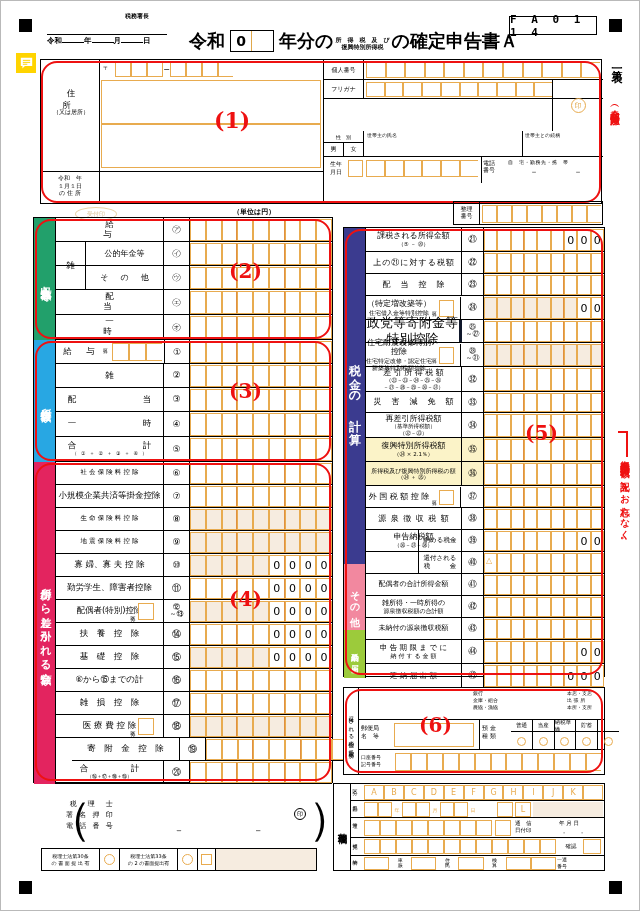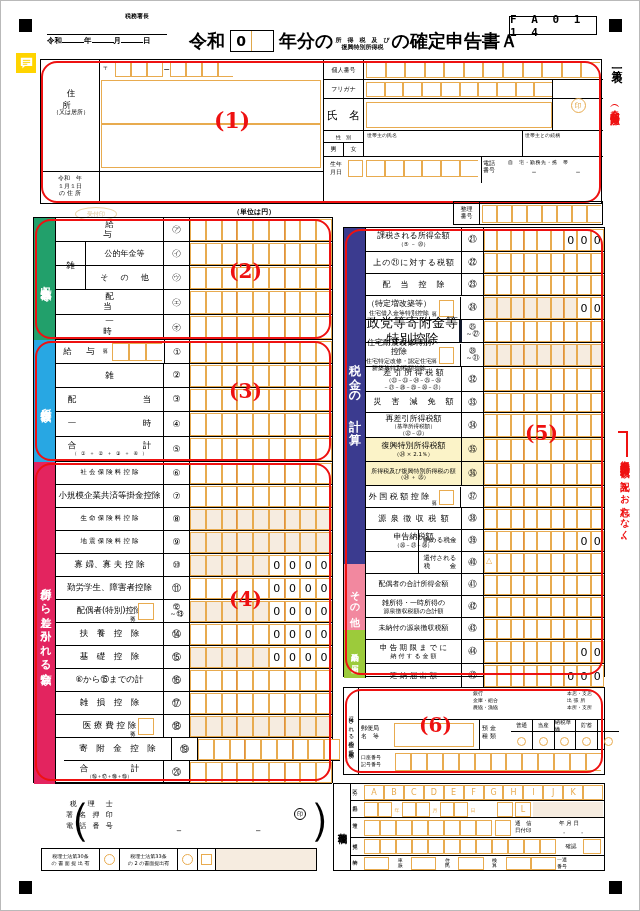--- a/index.html
+++ b/index.html
@@ -203,26 +203,20 @@
             <div class="ocr-cell ocr-field"></div>
               <div class="ocr-cell ocr-field"></div>
               <div class="ocr-cell ocr-field"></div>
               <div class="ocr-cell ocr-field"></div>
             <div class="ocr-cell ocr-field"></div>
               <div class="ocr-cell ocr-field"></div>
           </div>
         </div>
       </div>
 
-      <div class="abs" style="left:0;top:39px;width:279px;height:32px;border-bottom:1.3px solid #000;">
-        <div class="abs md lbl" style="left:0;top:0;width:40px;height:32px;border-right:1.3px solid #000;font-size:11px;">
-            <span>氏　名</span>
-          </div>
-        <div class="abs" style="left:42px;top:3px;width:186px;height:26px;border:1px solid #e8ab4f;"></div>
-      </div>
       <div class="abs" style="left:228px;top:20px;width:51px;height:51px;border-left:1.3px solid #000;display:flex;align-items:center;justify-content:center;">
         <span style="width:15px;height:15px;border:1px solid #e8ab4f;border-radius:50%;display:flex;align-items:center;justify-content:center;font-size:7px;color:#e0a84b;">
             <span>印</span>
           </span>
       </div>
 
       <div class="abs" style="left:0;top:71px;width:279px;height:26px;border-bottom:1.3px solid #000;">
         <div class="abs" style="left:0;top:0;width:40px;height:26px;border-right:1.3px solid #000;">
           <div class="tiny lbl" style="height:12px;border-bottom:1px solid #000;">
               <span>性　別</span>
@@ -701,21 +695,21 @@
             <div class="ocr-field shade" style="position:absolute;left:15.777777777777779px;top:0;width:15.777777777777779px;height:100%;display:flex;align-items:center;justify-content:center;font-size:11px;"></div>
             <div class="ocr-field shade" style="position:absolute;left:31.555555555555557px;top:0;width:15.777777777777779px;height:100%;display:flex;align-items:center;justify-content:center;font-size:11px;border-right:1.4px solid #e09040;"></div>
             <div class="ocr-field shade" style="position:absolute;left:47.333333333333336px;top:0;width:15.777777777777779px;height:100%;display:flex;align-items:center;justify-content:center;font-size:11px;"></div>
             <div class="ocr-field shade" style="position:absolute;left:63.111111111111114px;top:0;width:15.777777777777779px;height:100%;display:flex;align-items:center;justify-content:center;font-size:11px;"></div>
             <div class="ocr-field shade" style="position:absolute;left:78.88888888888889px;top:0;width:15.777777777777779px;height:100%;display:flex;align-items:center;justify-content:center;font-size:11px;border-right:1.4px solid #e09040;"></div>
             <div class="ocr-field shade" style="position:absolute;left:94.66666666666667px;top:0;width:15.777777777777779px;height:100%;display:flex;align-items:center;justify-content:center;font-size:11px;"></div>
             <div class="ocr-field shade" style="position:absolute;left:110.44444444444446px;top:0;width:15.777777777777779px;height:100%;display:flex;align-items:center;justify-content:center;font-size:11px;"></div>
             <div class="ocr-field shade" style="position:absolute;left:126.22222222222223px;top:0;width:15.777777777777779px;height:100%;display:flex;align-items:center;justify-content:center;font-size:11px;"></div>
           </div>
         </div>
-        <div class="abs" style="left:8px;top:520px;width:276px;height:23px;border-bottom:1px solid #000;">
+        <div class="abs" style="left:16px;top:520px;width:276px;height:23px;border-bottom:1px solid #000;">
           <div class="abs lbl" style="left:0px;top:0;width:108px;height:100%;border-right:1px solid #000;font-size:8.5px;flex-direction:column;line-height:1.15;">
             <span>寄　附　金　控　除</span>
           </div>
           <div class="abs lbl" style="left:108px;top:0;width:26px;height:100%;border-right:1.4px solid #000;font-size:9px;line-height:1;flex-direction:column;">⑲</div>
           <div class="abs" style="left:134px;top:1px;width:142px;height:21px;">
             <div class="ocr-field" style="position:absolute;left:0px;top:0;width:15.777777777777779px;height:100%;display:flex;align-items:center;justify-content:center;font-size:11px;"></div>
             <div class="ocr-field" style="position:absolute;left:15.777777777777779px;top:0;width:15.777777777777779px;height:100%;display:flex;align-items:center;justify-content:center;font-size:11px;"></div>
             <div class="ocr-field" style="position:absolute;left:31.555555555555557px;top:0;width:15.777777777777779px;height:100%;display:flex;align-items:center;justify-content:center;font-size:11px;border-right:1.4px solid #e09040;"></div>
             <div class="ocr-field" style="position:absolute;left:47.333333333333336px;top:0;width:15.777777777777779px;height:100%;display:flex;align-items:center;justify-content:center;font-size:11px;"></div>
             <div class="ocr-field" style="position:absolute;left:63.111111111111114px;top:0;width:15.777777777777779px;height:100%;display:flex;align-items:center;justify-content:center;font-size:11px;"></div>

